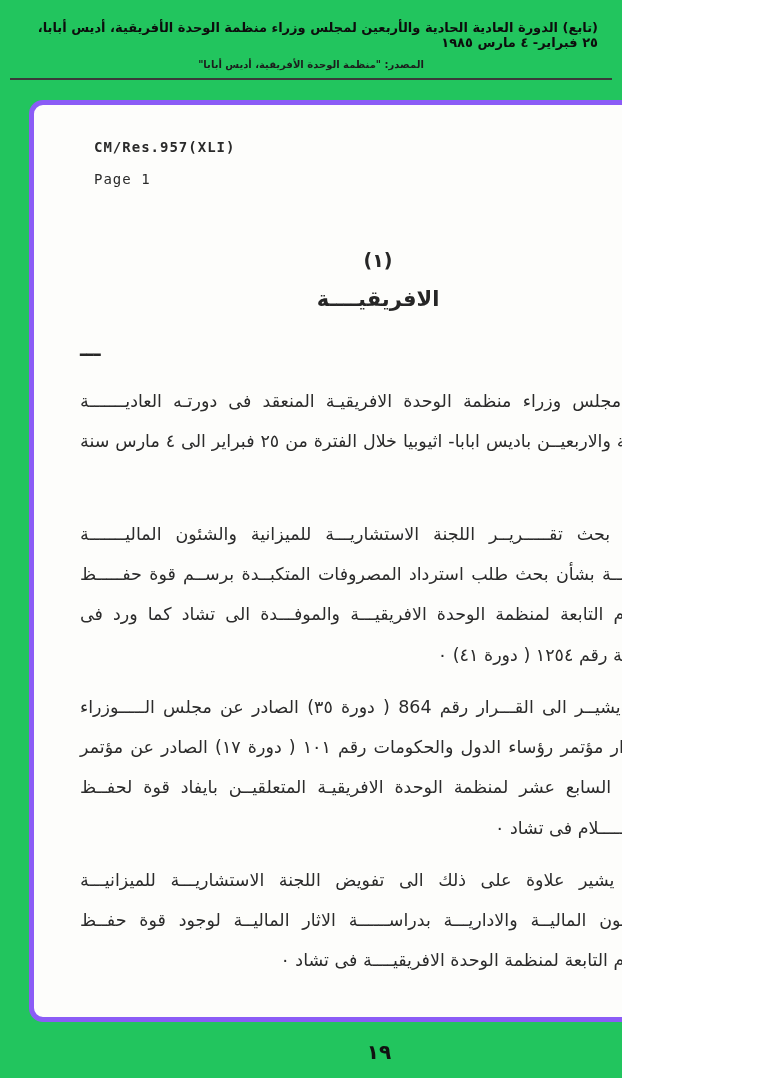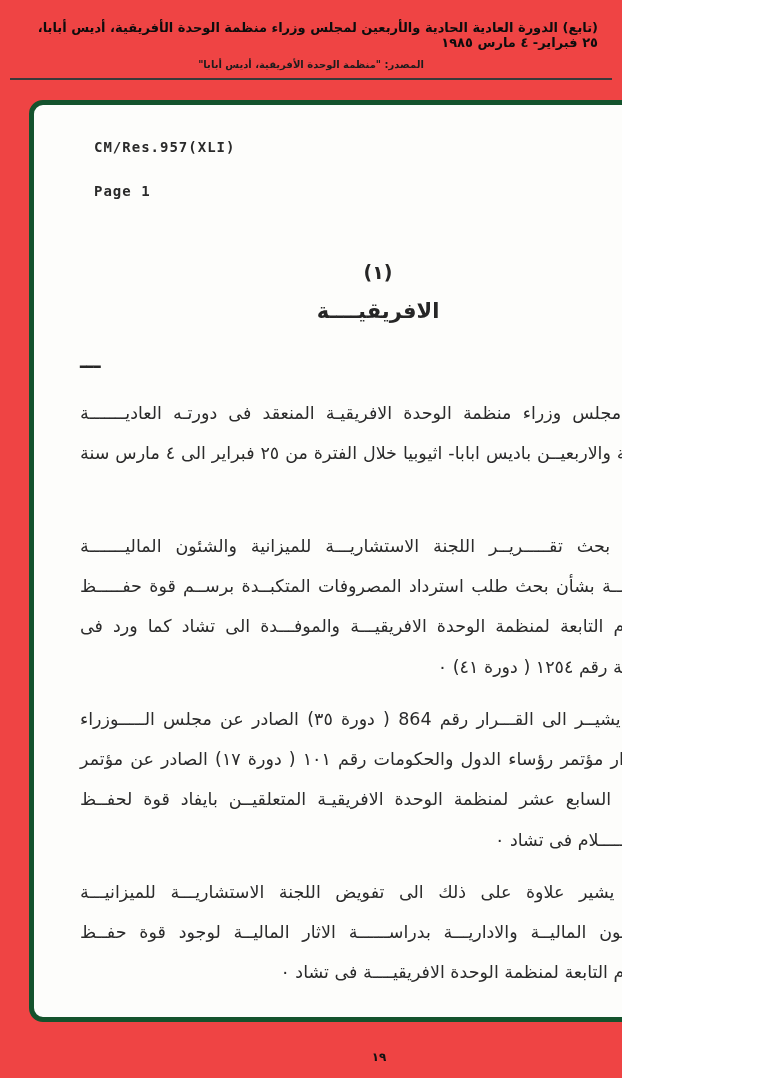--- a/index.html
+++ b/index.html
@@ -5,21 +5,21 @@
   html, body {
     margin: 0;
     padding: 0;
     background: #ffffff;
     font-family: "DejaVu Sans", sans-serif;
   }
   .page {
     position: relative;
     width: 622px;
     height: 1078px;
-    background: #ef4444;
+    background: #22c55e;
     overflow: hidden;
   }
 
   
   .top-header {
     direction: rtl;
     padding: 20px 14px 8px 14px;
     border-bottom: 2px solid #3a3a3a;
     margin: 0 10px;
   }
@@ -39,21 +39,21 @@
   }
 
   
   .green-frame {
     position: absolute;
     left: 29px;
     top: 100px;
     width: 698px;
     height: 922px;
     box-sizing: border-box;
-    border: 5px solid #14532d;
+    border: 5px solid #8b5cf6;
     border-radius: 14px;
     background: #fdfdfb;
     padding: 34px 46px 20px 46px;
     overflow: hidden;
   }
 
   
   .doc-ref-block {
     direction: ltr;
     text-align: left;
@@ -62,23 +62,23 @@
   }
   .doc-ref {
     font-family: "DejaVu Sans Mono", monospace;
     font-size: 14px;
     font-weight: bold;
     letter-spacing: 1px;
   }
   .doc-page-label {
     font-family: "DejaVu Sans Mono", monospace;
     font-size: 14px;
-    font-weight: bold;
+    font-weight: normal;
     letter-spacing: 1px;
-    margin-top: 28px;
+    margin-top: 16px;
   }
 
   .doc-body {
     direction: rtl;
     color: #262626;
   }
   .item-number {
     margin-top: 62px;
     text-align: center;
     font-size: 19px;
@@ -121,21 +121,21 @@
 
   
   .page-footer {
     position: absolute;
     left: 0;
     bottom: 14px;
     width: 758px;
     text-align: center;
   }
   .page-number {
-    font-size: 12px;
+    font-size: 20px;
     font-weight: bold;
     color: #111111;
   }
 </style>
 </head>
 <body>
 
 <div class="page">
 
   <header class="top-header">

